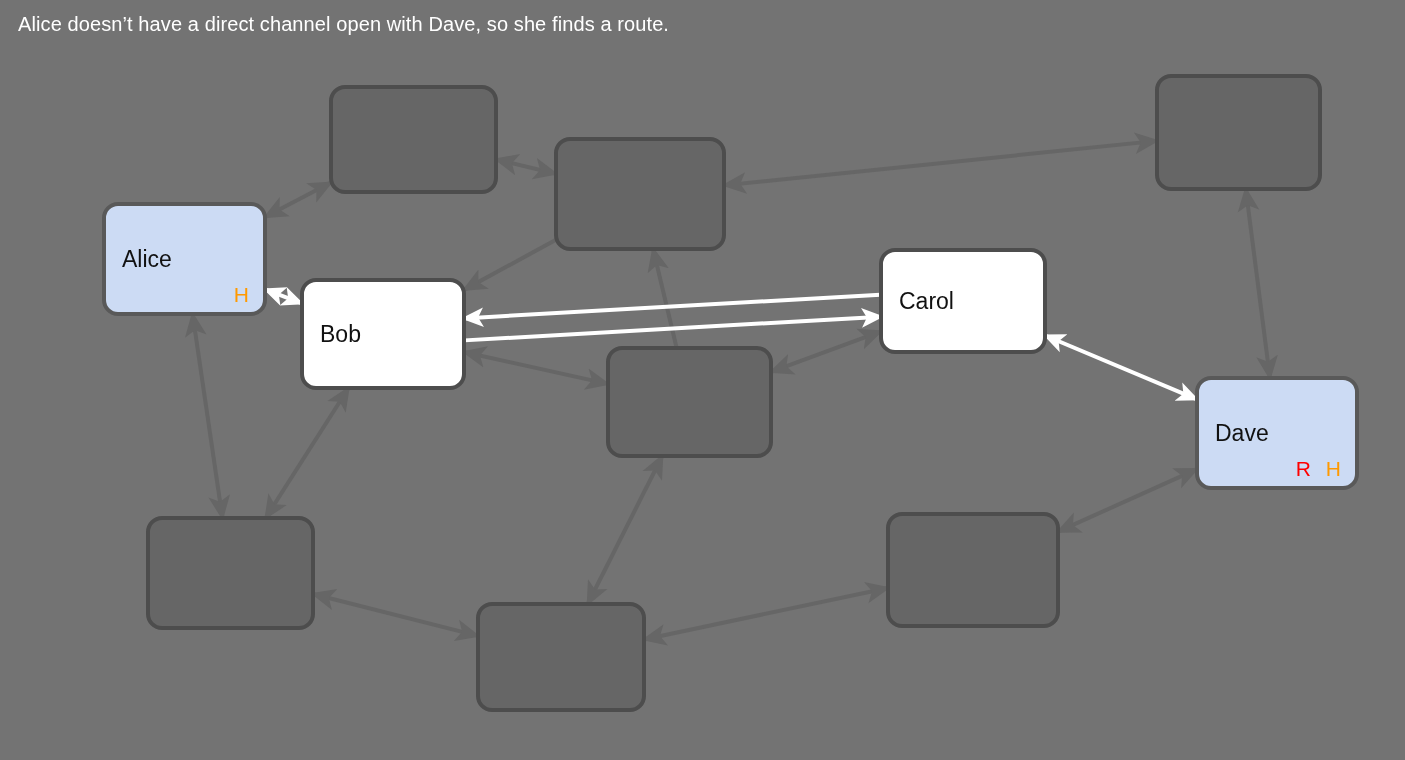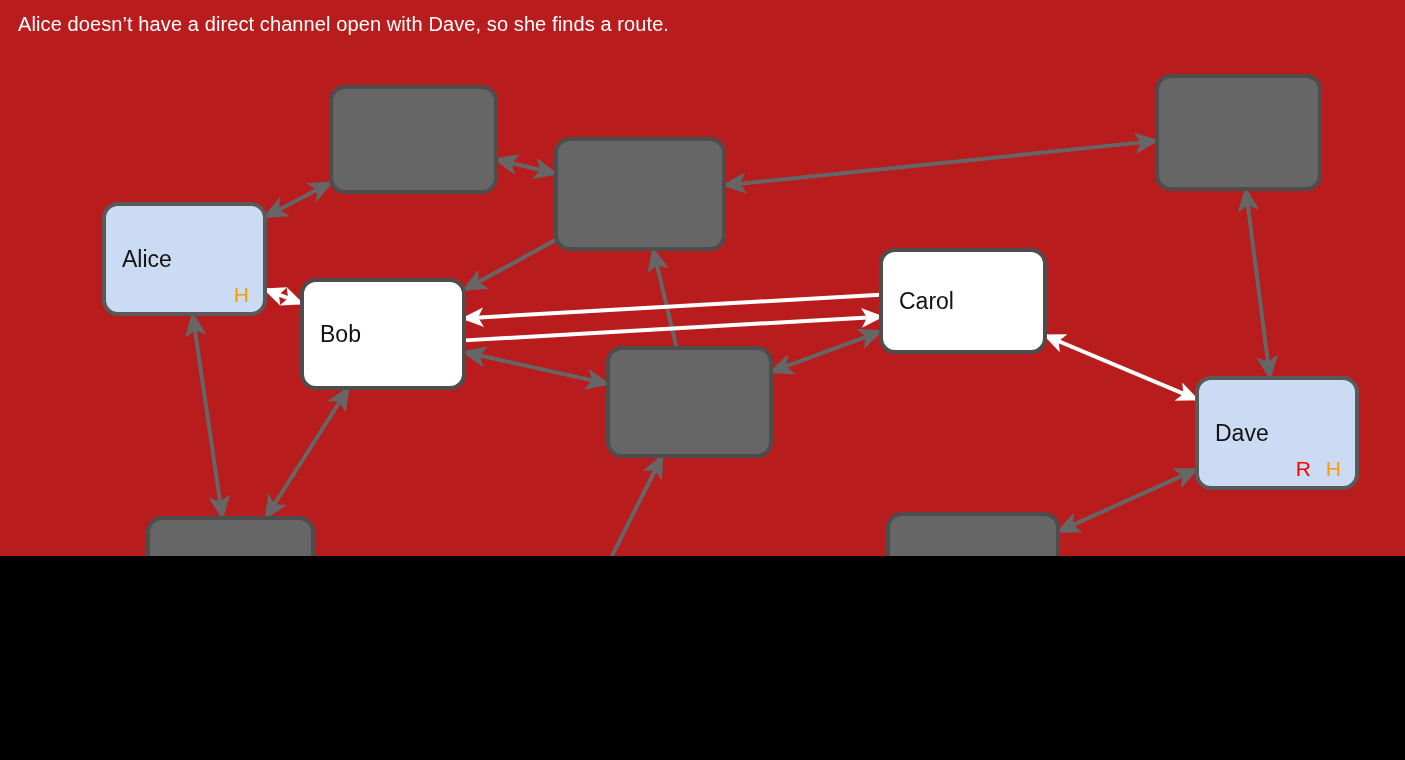--- a/index.html
+++ b/index.html
@@ -3,22 +3,22 @@
 <meta charset="utf-8">
 <style>
   html, body {
     margin: 0;
     padding: 0;
     background: #000000;
   }
   #page {
     position: relative;
     width: 1405px;
-    height: 556px;
-    background: #b91c1c;
+    height: 760px;
+    background: #737373;
     overflow: hidden;
     font-family: "Liberation Sans", sans-serif;
   }
   #caption {
     position: absolute;
     left: 18px;
     top: 10px;
     width: 760px;
     color: #ffffff;
     font-size: 20px;

